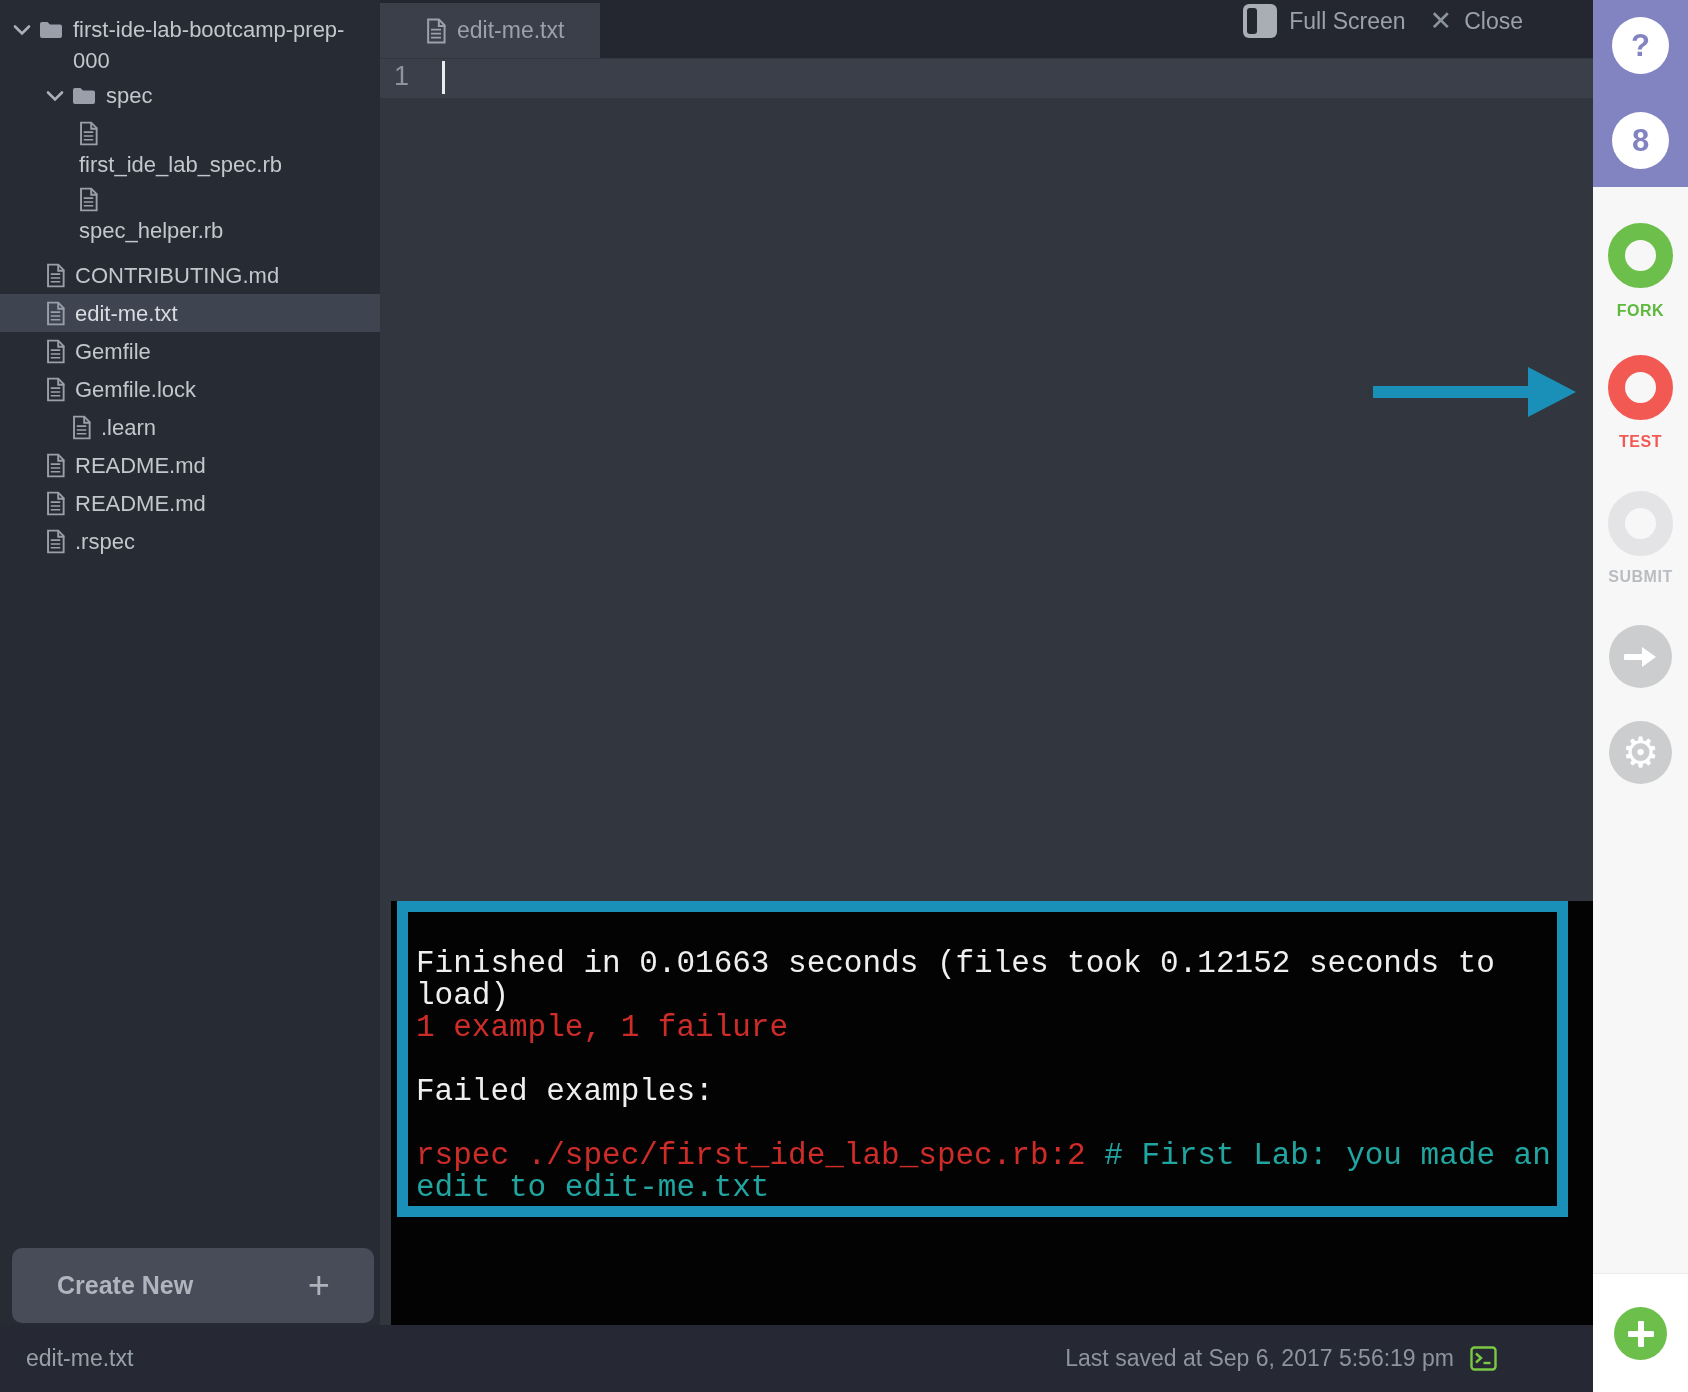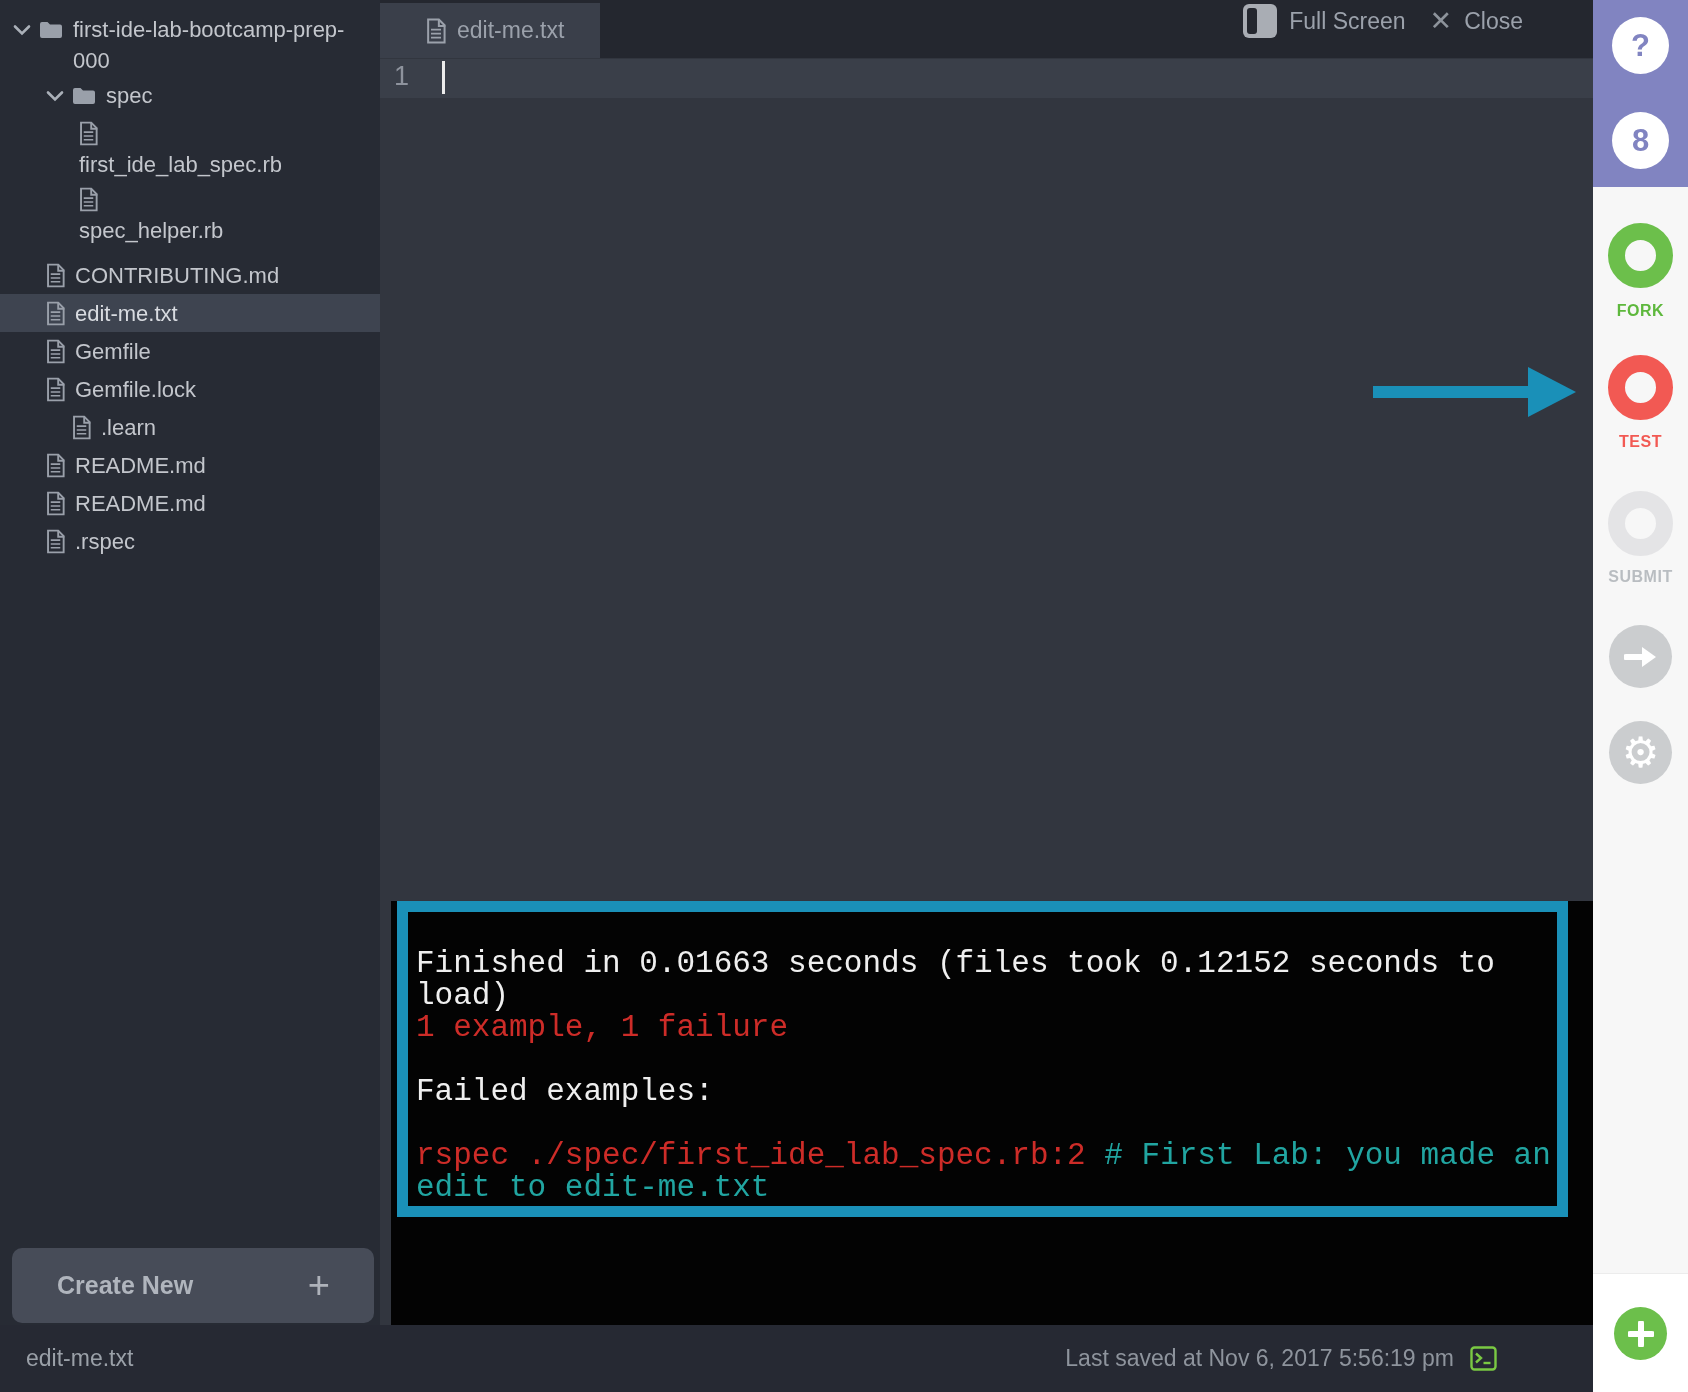--- a/index.html
+++ b/index.html
@@ -300,21 +300,21 @@
             <div class="term-line">&nbsp;</div>
             <div class="term-line"><span class="c-red">rspec ./spec/first_ide_lab_spec.rb:2</span><span class="c-cyan"> # First Lab: you made an edit to edit-me.txt</span></div>
           </div>
       </div>
     </div>
   </main>
 
   <div class="statusbar">
     <span class="fname">edit-me.txt</span>
     <span class="saved">
-      <span>Last saved at Nov 6, 2017 5:56:19 pm</span>
+      <span>Last saved at Sep 6, 2017 5:56:19 pm</span>
       <svg width="27" height="25" viewBox="0 0 27 25" style="cursor:pointer">
         <rect x="1.5" y="1.5" width="24" height="22" rx="3" fill="none" stroke="#7ac943" stroke-width="2.4"></rect>
         <path d="M6 7.5 l5 4.5 -5 4.5" fill="none" stroke="#7ac943" stroke-width="2.4"></path>
         <path d="M13.5 17 h7" stroke="#7ac943" stroke-width="2.4"></path>
       </svg>
     </span>
   </div>
 
   <aside class="sidebar-right">
     <div class="help-header">

